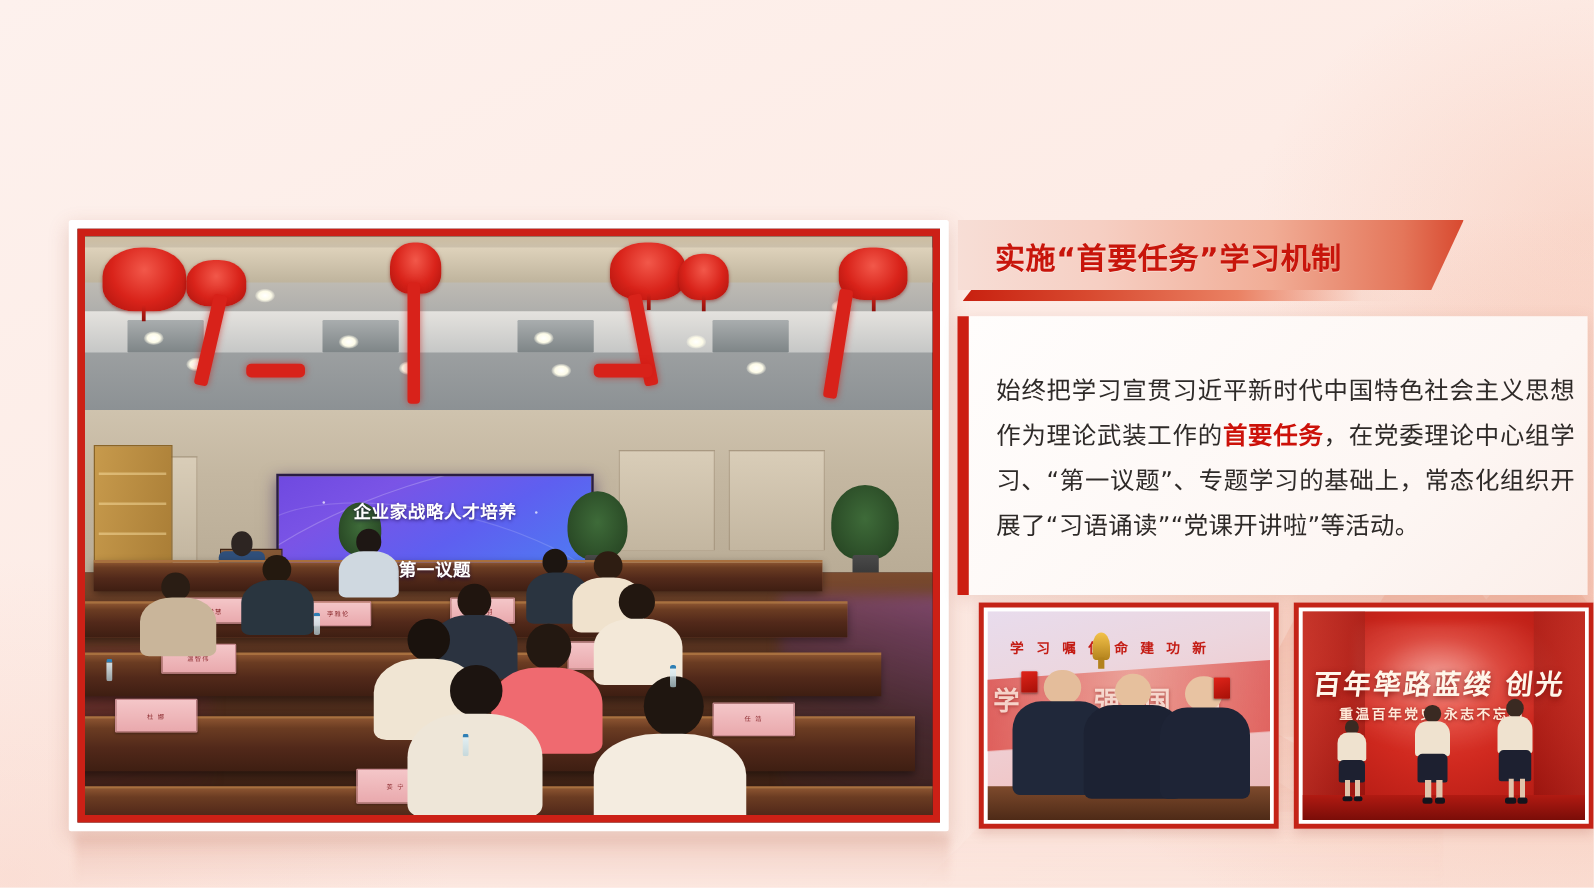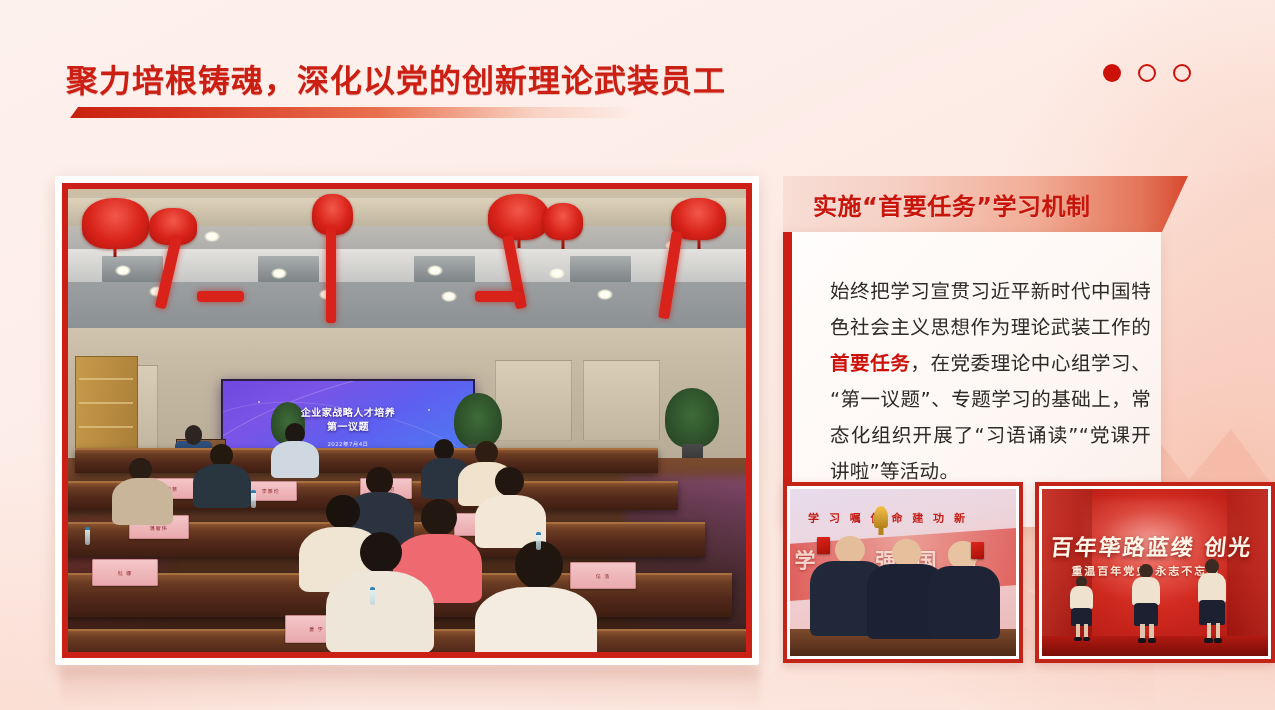--- a/index.html
+++ b/index.html
@@ -113,23 +113,23 @@
     border:2px solid #2a1d44;box-shadow:0 3px 12px rgba(40,20,90,.55);
     display:flex;flex-direction:column;align-items:center;justify-content:center;
     overflow:hidden;
   }
   .screen::before{content:"";position:absolute;width:160%;height:160%;
     border:1px solid rgba(255,255,255,.22);border-radius:50%;
     left:-30%;top:5%;transform:rotate(-18deg);}
   .screen::after{content:"";position:absolute;width:120%;height:120%;
     border:1px solid rgba(255,255,255,.15);border-radius:50%;
     left:-10%;top:30%;transform:rotate(12deg);}
-  .screen-title{color:#fff;font-size:10px;font-weight:bold;line-height:1.35;text-align:center;
+  .screen-title{color:#fff;font-size:14px;font-weight:bold;line-height:1.35;text-align:center;
     font-family:"DejaVu Sans","Liberation Sans",sans-serif;letter-spacing:.5px;
-    text-shadow:0 1px 3px rgba(20,0,60,.7);position:relative;z-index:2;white-space:nowrap;}
+    text-shadow:0 1px 3px rgba(20,0,60,.7);position:relative;z-index:2;white-space:nowrap;margin-top:28px;}
   .screen-date{color:rgba(255,255,255,.86);font-size:5.5px;margin-top:7px;letter-spacing:.4px;
     font-family:"DejaVu Sans","Liberation Sans",sans-serif;position:relative;z-index:2;}
   .screen-star{position:absolute;width:2px;height:2px;background:#fff;border-radius:50%;opacity:.7;}
 
   .side-door{position:absolute;left:1%;top:36%;width:9%;height:26%;
     background:linear-gradient(100deg,#c79a4c,#a87c35);border:1px solid #8a6528;}
   .side-door .slat{position:absolute;left:6%;width:88%;height:2px;background:rgba(255,230,170,.45);}
 
   .podium{position:absolute;left:16%;top:54%;width:7%;height:14%;
     background:linear-gradient(160deg,#8d5f3a,#5e3a22);border:1px solid #3e2415;}
@@ -155,43 +155,43 @@
     border:1px solid #c98b90;display:flex;align-items:center;justify-content:center;
     font-size:5px;color:#8c2b2f;font-family:"DejaVu Sans","Liberation Sans",sans-serif;
     letter-spacing:1px;border-radius:1px;box-shadow:0 1px 2px rgba(0,0,0,.3);}
   .p-head{position:absolute;border-radius:50%;}
   .p-body{position:absolute;border-radius:42% 42% 12% 12%;}
   .bottle{position:absolute;width:5px;height:15px;border-radius:2px;
     background:linear-gradient(180deg,rgba(225,240,245,.9),rgba(180,210,220,.7));
     border-top:3px solid #2e7fb5;}
 
   
-  .right-col{position:absolute;left:783px;top:176px;width:450px;}
+  .right-col{position:absolute;left:766px;top:176px;width:450px;}
   .sub-banner{
     position:relative;width:405px;height:56px;
     background:linear-gradient(90deg,#f7ded6 0%,#f6cfc3 28%,#f1ad96 62%,#e4765a 88%,#d8492f 100%);
     clip-path:polygon(0 0,100% 0,calc(100% - 26px) 100%,0 100%);
     display:flex;align-items:center;
   }
   .sub-title{
     margin-left:30px;font-size:24px;font-weight:bold;color:#c8150b;letter-spacing:.5px;
     font-family:"DejaVu Sans","Liberation Sans",sans-serif;white-space:nowrap;
     text-shadow:0 1px 0 rgba(255,255,255,.35);
   }
   .sub-rule{
     position:absolute;left:4px;top:56px;width:355px;height:9px;
     background:linear-gradient(90deg,#c8200f 0%,#d8492f 28%,#ea8163 62%,rgba(247,214,202,.5) 90%,rgba(253,238,233,0) 100%);
     clip-path:polygon(7px 0,100% 0,calc(100% - 7px) 100%,0 100%);
   }
   .text-card{
-    position:relative;width:378px;min-height:203px;
+    position:relative;margin-top:21px;width:504px;min-height:203px;
     background:linear-gradient(135deg,#fffdfc 0%,#fdf6f3 70%,#fbeee9 100%);
     border-left:9px solid #cc1e12;
     box-shadow:0 3px 12px rgba(170,90,70,.16);
-    box-sizing:border-box;padding:22px 10px 18px 38px;
+    box-sizing:border-box;padding:22px 10px 18px 22px;
   }
   .body-text{
     font-size:19.5px;line-height:36px;color:#2e2a28;letter-spacing:.3px;
     font-family:"DejaVu Sans","Liberation Sans",sans-serif;
     text-align:justify;
   }
   .hl{color:#cc1109;font-weight:bold;}
 
   .thumbs{position:absolute;left:783px;top:482px;display:flex;gap:12px;}
   .thumb{
@@ -254,29 +254,20 @@
 </style>
 </head>
 <body>
 
 <div class="slide">
 
   <div class="wc-mountain wc1"></div>
   <div class="wc-mountain wc2"></div>
   <div class="wc-mountain wc3"></div>
 
-  <div class="header">
-    <div class="page-title">聚力培根铸魂，深化以党的创新理论武装员工</div>
-    <div class="title-rule"></div>
-    <div class="dots">
-      <span class="dot filled"></span>
-      <span class="dot hollow"></span>
-      <span class="dot hollow"></span>
-    </div>
-  </div>
 
   <div class="photo-reflect"></div>
   <div class="photo-wrap">
     <div class="photo-inner">
       <div class="scene">
 
         <div class="ceiling"></div>
         <div class="beam b1"></div>
         <div class="soffit"></div>
 

